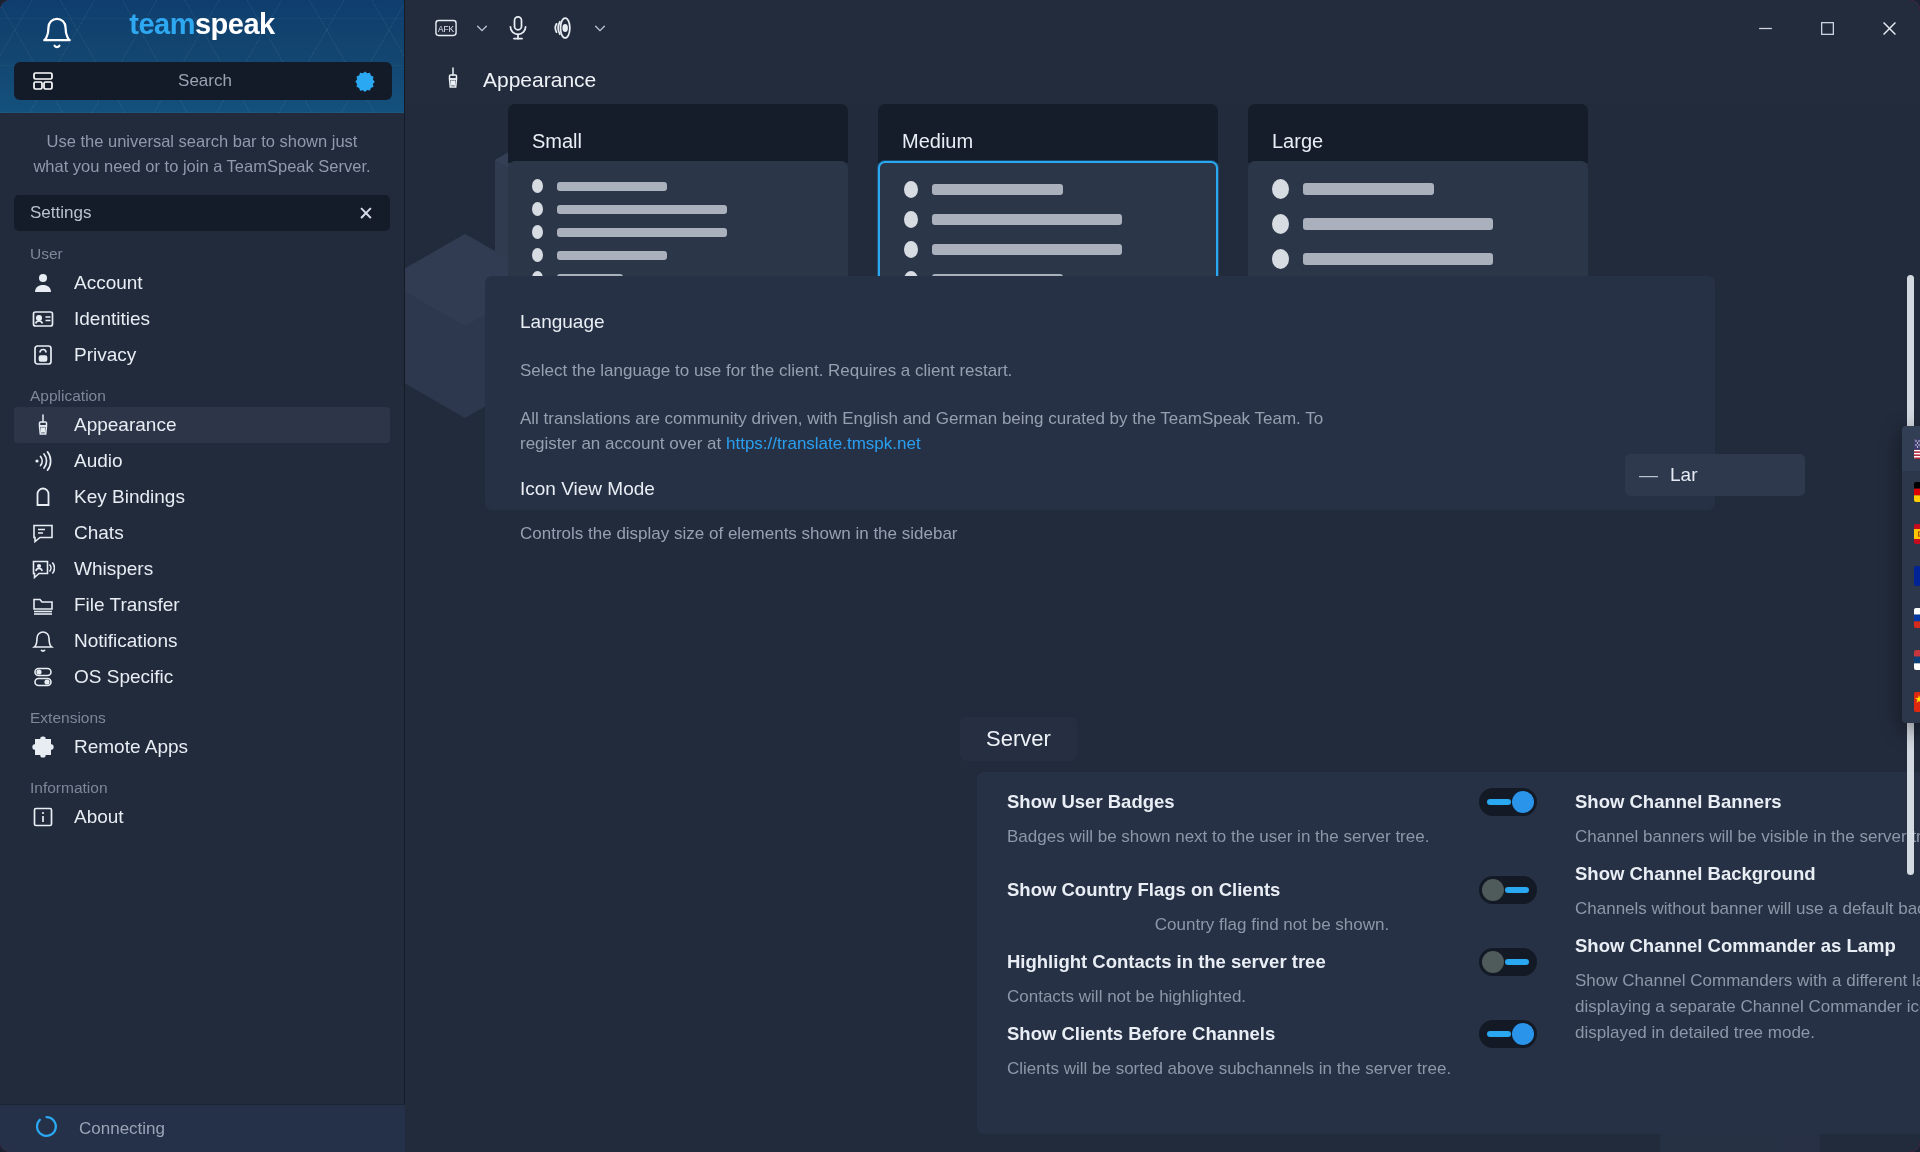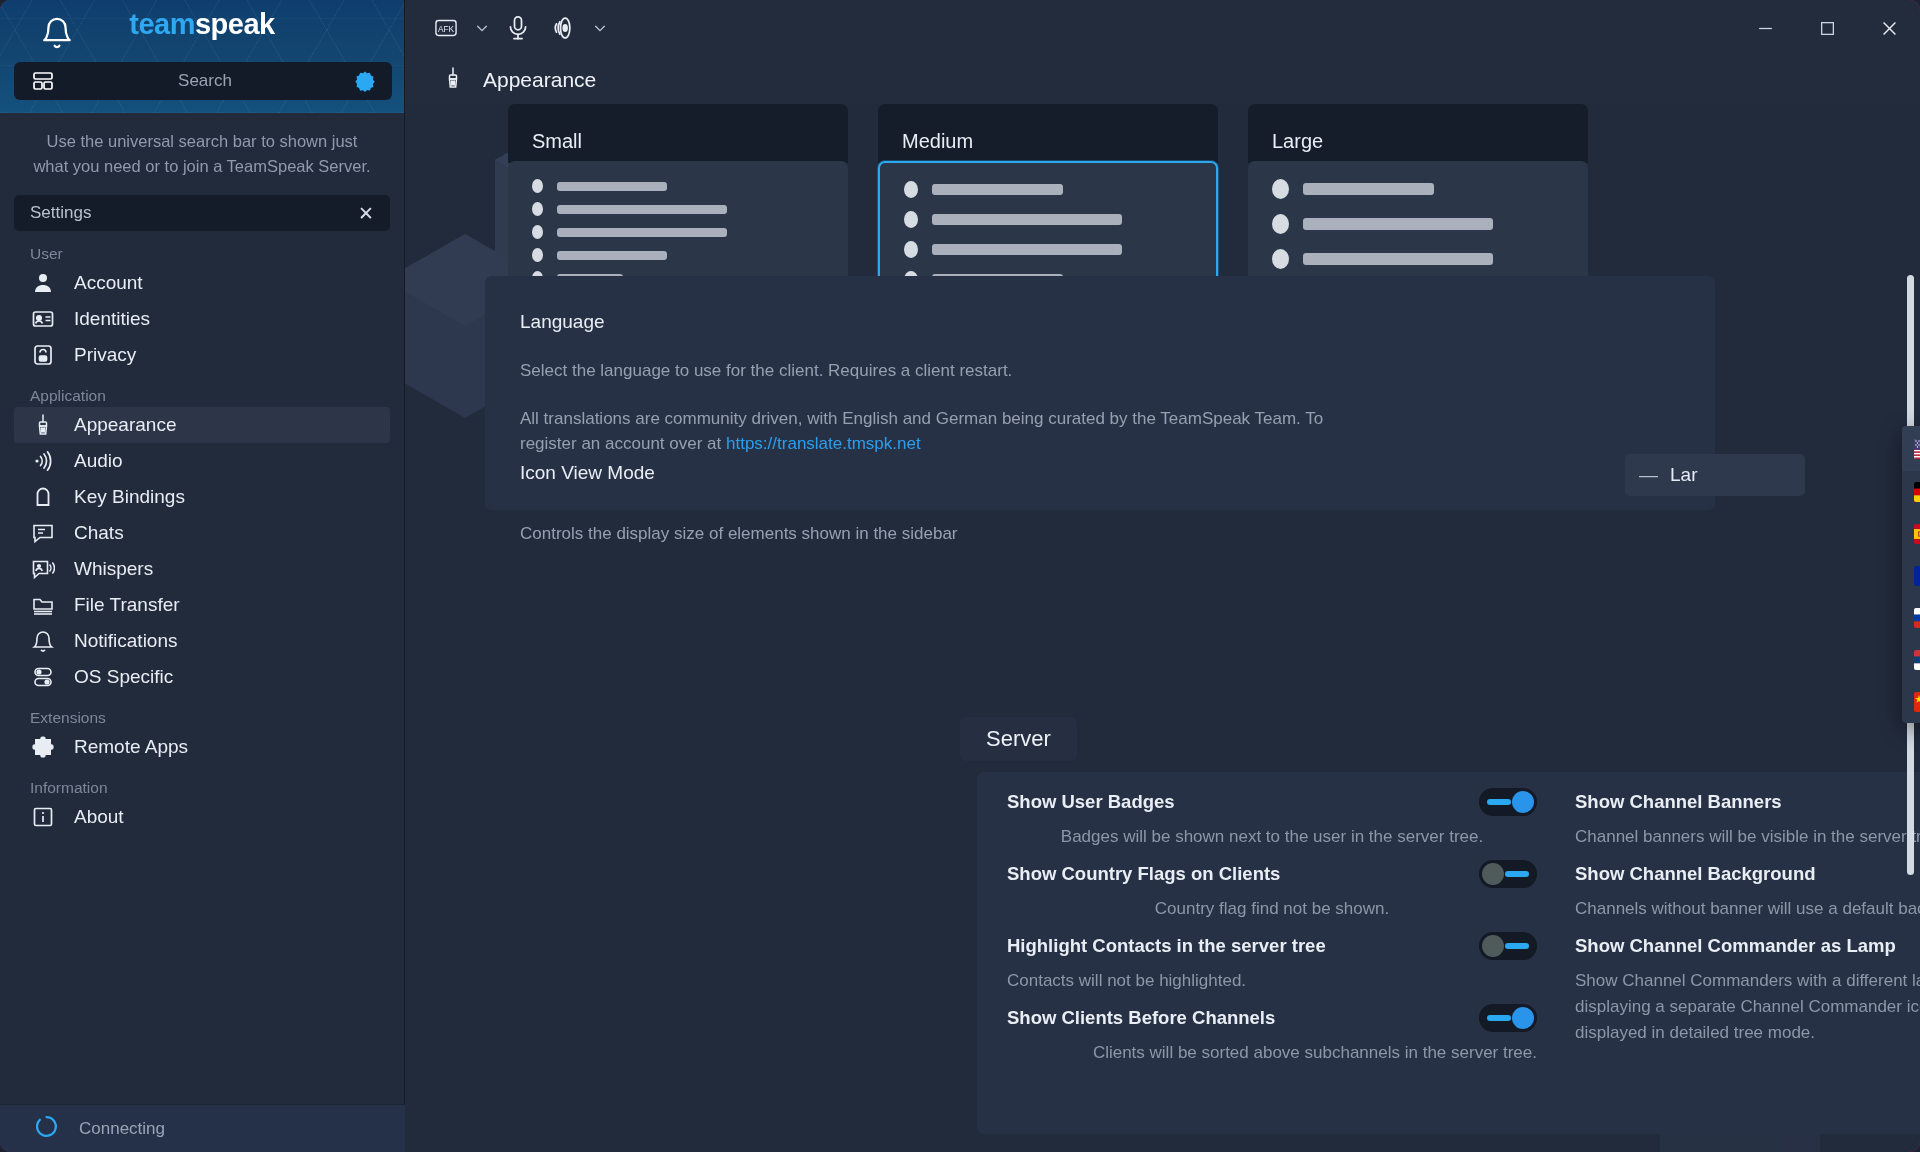--- a/index.html
+++ b/index.html
@@ -617,21 +617,21 @@
         </div>
 
       <div class="lang-panel">
         <div class="sec-label" style="position:absolute;left:35px;top:35px;">Language</div>
         <div class="sec-desc" style="position:absolute;left:35px;top:82px;">Select the language to use for the client. Requires a client restart.</div>
         <div class="sec-desc" style="position:absolute;left:35px;top:130px;width:1165px;">
           <span>All translations are community driven, with English and German being curated by the TeamSpeak Team. To</span><br>
           <span>register an account over at </span><a class="lnk" href="#">https://translate.tmspk.net</a>
         </div>
 
-        <div class="sec-label" style="position:absolute;left:35px;top:186px;">Icon View Mode</div>
+        <div class="sec-label" style="position:absolute;left:35px;top:202px;">Icon View Mode</div>
         <div class="sec-desc" style="position:absolute;left:35px;top:245px;">Controls the display size of elements shown in the sidebar</div>
 
         <div class="dd-closed" style="left:1140px;top:178px;width:180px;">
           <span style="color:#b8c0cd;">—</span>
           <span>Lar</span>
         </div>
       </div>
 
       <div class="dd-open">
         <div class="dd-sel">
@@ -716,21 +716,21 @@
                   <circle cx="11" cy="9.4" r=".9" fill="#ffde00"></circle>
                 </svg></span>
             </div>
           </div>
       </div>
 
       <div class="sec-pill">Server</div>
 
       <div class="server-panel">
         <div id="srv-left" style="position:absolute;left:30px;top:14px;width:530px;">
-            <div style="margin-bottom: 8px; text-align: center;">
+            <div style="margin-bottom: 24px;">
               <div style="display: flex; align-items: center; justify-content: space-between; min-height: 32px;">
                 <div class="opt-title">Show User Badges</div>
                 <div class="toggle on">
                   <span class="tbar"></span>
                   <span class="tknob"></span>
                 </div>
               </div>
               <div class="opt-desc" style="margin-top: 6px; margin-bottom: 8px;">Badges will be shown next to the user in the server tree.</div>
             </div>
             <div style="margin-bottom: 8px; text-align: center;">
@@ -746,21 +746,21 @@
             <div style="margin-bottom: 8px;">
               <div style="display: flex; align-items: center; justify-content: space-between; min-height: 32px;">
                 <div class="opt-title">Highlight Contacts in the server tree</div>
                 <div class="toggle off">
                   <span class="tbar"></span>
                   <span class="tknob"></span>
                 </div>
               </div>
               <div class="opt-desc" style="margin-top: 6px; margin-bottom: 8px;">Contacts will not be highlighted.</div>
             </div>
-            <div style="margin-bottom: 8px; text-align: right;">
+            <div style="margin-bottom: 8px;">
               <div style="display: flex; align-items: center; justify-content: space-between; min-height: 32px;">
                 <div class="opt-title">Show Clients Before Channels</div>
                 <div class="toggle on">
                   <span class="tbar"></span>
                   <span class="tknob"></span>
                 </div>
               </div>
               <div class="opt-desc" style="margin-top: 6px; margin-bottom: 8px;">Clients will be sorted above subchannels in the server tree.</div>
             </div>
           </div>

